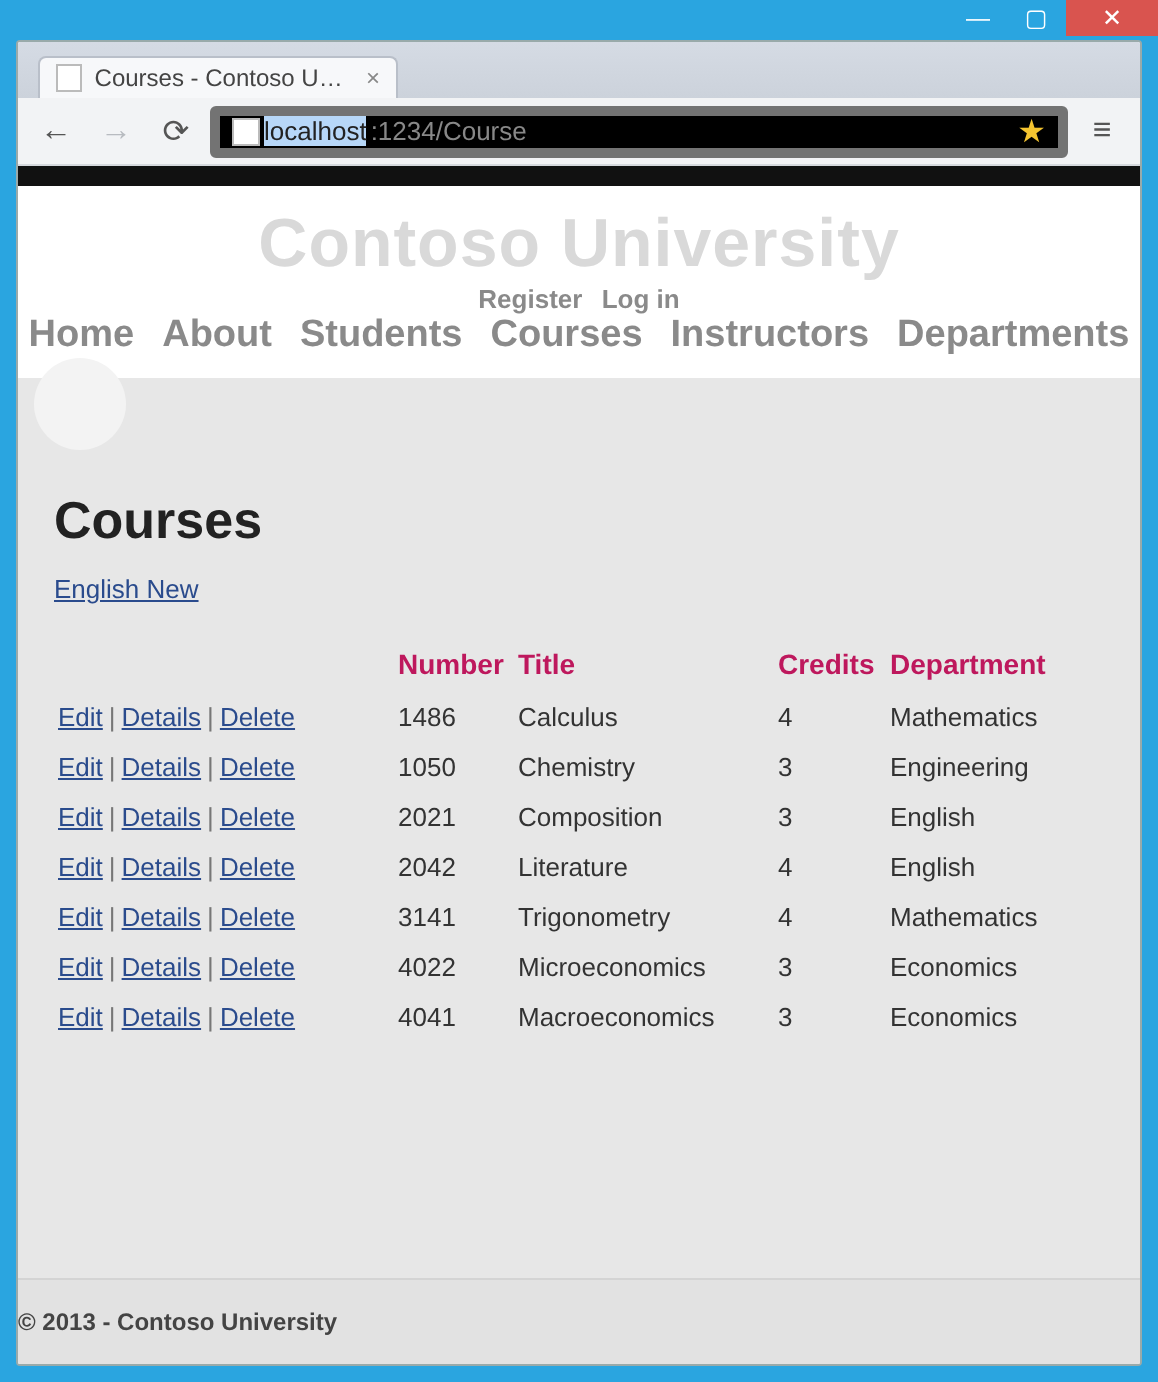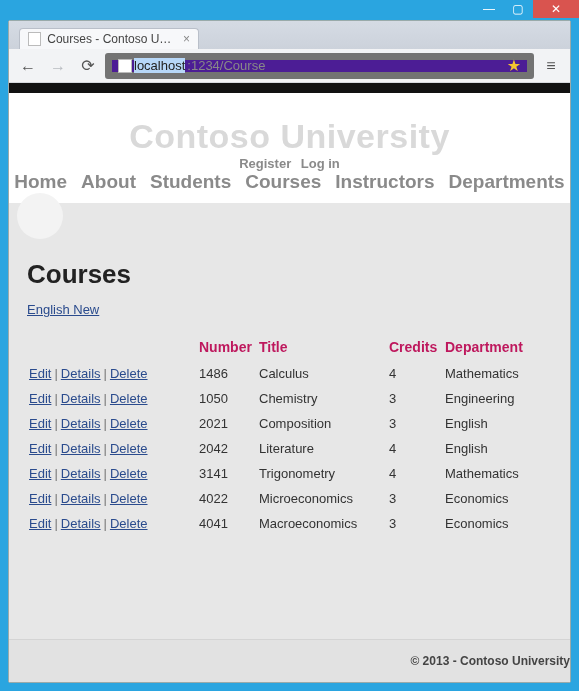--- a/index.html
+++ b/index.html
@@ -84,22 +84,22 @@
   width: 26px; height: 26px;
   display: flex; align-items: center; justify-content: center;
   color: #555; font-size: 16px;
   cursor: pointer;
   border-radius: 2px;
 }
 .nav-btn.disabled { color: #b8bbc0; }
 .addressbar {
   flex: 1;
   height: 26px;
-  background: #4c1d95;
-  border: 7px solid #737373;
+  background: #000000;
+  border: 5px solid #737373;
   border-radius: 3px;
   display: flex;
   align-items: center;
   padding: 0 6px;
   font-size: 13px;
   gap: 2px;
 }
 .addressbar .docicon {
   width: 14px; height: 14px; border: 1px solid #bbb; background: #fff;
 }
@@ -122,21 +122,21 @@
 .whitehdr {
   background: #fff;
   text-align: center;
   padding: 4px 0 10px 0;
 }
 .site-title {
   font-size: 34px;
   font-weight: 700;
   color: #d9d9d9;
   letter-spacing: 0.5px;
-  margin-top: 20px;
+  margin-top: 6px;
 }
 .auth {
   font-size: 13px;
   color: #8a8a8a;
   margin-top: 0;
   font-weight: 600;
 }
 .auth span { margin: 0 3px; cursor: pointer; }
 .mainnav {
   display: flex;
@@ -195,21 +195,21 @@
   text-decoration: underline;
   cursor: pointer;
 }
 .row-actions .sep { color: #777; margin: 0 3px; }
 .col-actions { width: 170px; }
 .col-number { width: 60px; }
 .col-title { width: 130px; }
 .col-credits { width: 56px; }
 .footer {
   background: #e2e2e2;
-  text-align: right;
+  text-align: left;
   font-size: 12px;
   font-weight: 600;
   color: #444;
   padding: 14px 0;
   border-top: 1px solid #d4d4d4;
 }
 </style>
 </head>
 <body>
 

